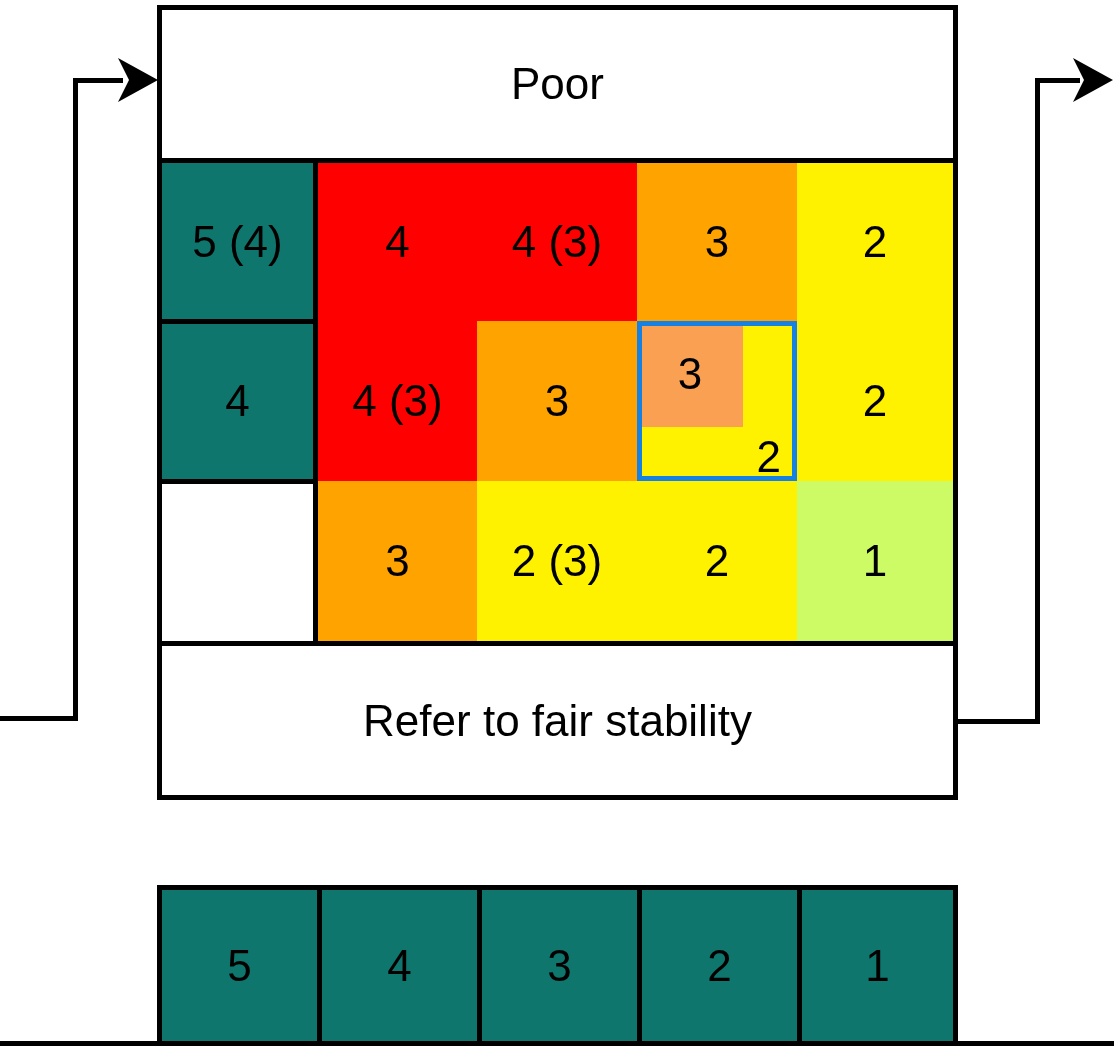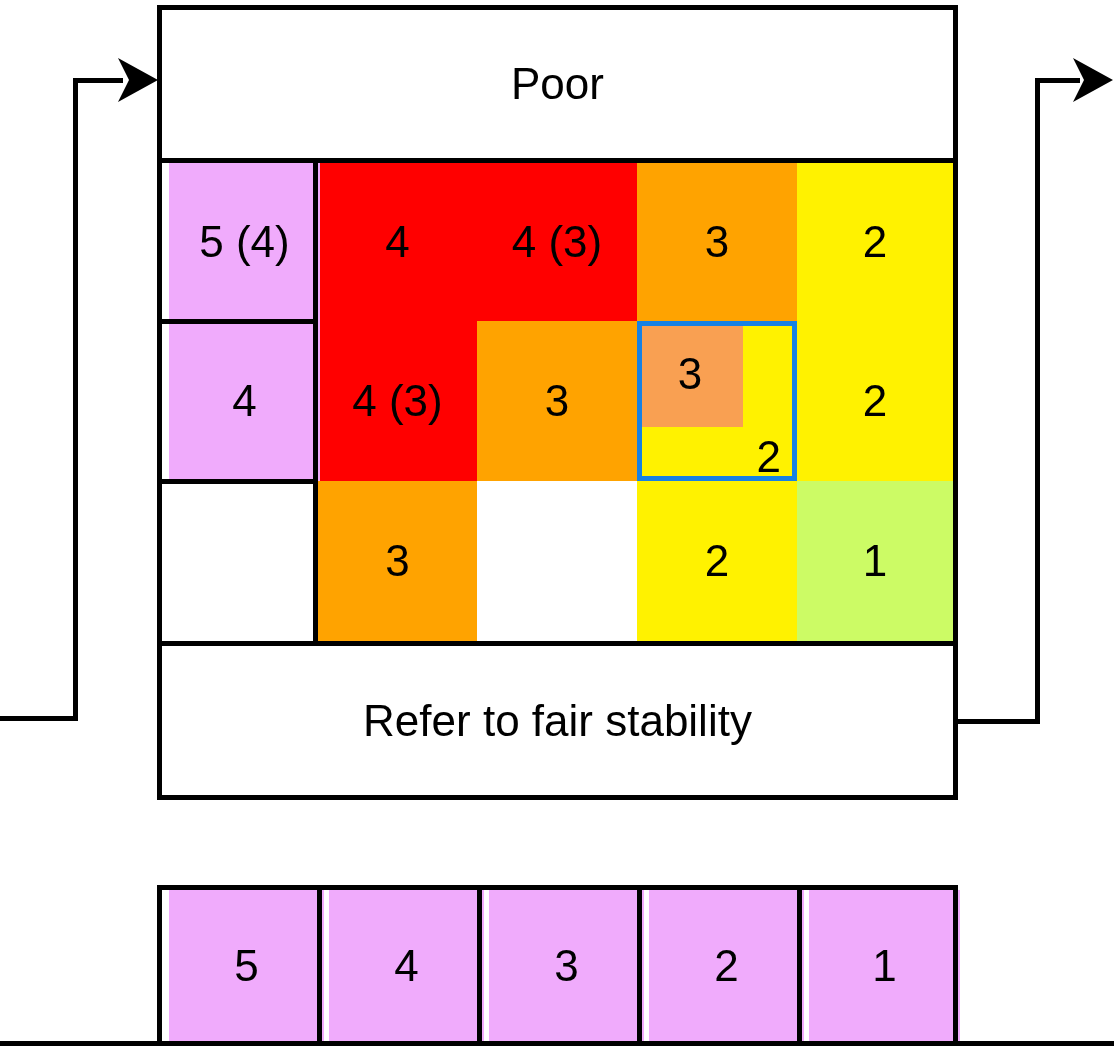--- a/index.html
+++ b/index.html
@@ -38,21 +38,21 @@
     justify-content: center;
     font-size: 44px;
     line-height: 1;
     color: var(--text, #000);
   }
   .c-red          { background: var(--red); }
   .c-orange       { background: var(--orange); }
   .c-yellow       { background: var(--yellow); }
   .c-green        { background: var(--green); }
   .c-lightorange  { background: var(--light_orange); }
-  .c-white        { background: #f0abfc; margin-left: 7px; }
+  .c-white        { background: #0f766e; }
 
   .split-cell { display: block; }
   .split-sub {
     position: absolute;
     left: 0; top: 0;
     width: 106px; height: 106px;
     display: flex;
     align-items: center;
     justify-content: center;
     font-size: 44px;
@@ -86,20 +86,21 @@
 
   <div class="cell c-red" style="left:318px;top:321px;width:159px;height:160px">4 (3)</div>
   <div class="cell c-orange" style="left:477px;top:321px;width:160px;height:160px">3</div>
   <div class="cell c-yellow split-cell" style="left:637px;top:321px;width:160px;height:160px">
     <div class="split-sub c-lightorange">3</div>
     <div class="split-secondary">2</div>
   </div>
   <div class="cell c-yellow" style="left:797px;top:321px;width:156px;height:160px">2</div>
 
   <div class="cell c-orange" style="left:318px;top:481px;width:159px;height:160px">3</div>
+  <div class="cell c-yellow" style="left:477px;top:481px;width:160px;height:160px">2 (3)</div>
   <div class="cell c-yellow" style="left:637px;top:481px;width:160px;height:160px">2</div>
   <div class="cell c-green" style="left:797px;top:481px;width:156px;height:160px">1</div>
 
   <div class="highlight-outline"></div>
 
   <div class="txt" style="left:157px;top:10px;width:801px;height:148px">Poor</div>
   <div class="txt" style="left:157px;top:646px;width:801px;height:149px">Refer to fair stability</div>
 
   <div class="cell c-white" style="left:162px;top:163px;width:151px;height:158px">5 (4)</div>
   <div class="cell c-white" style="left:162px;top:321px;width:151px;height:160px">4</div>

